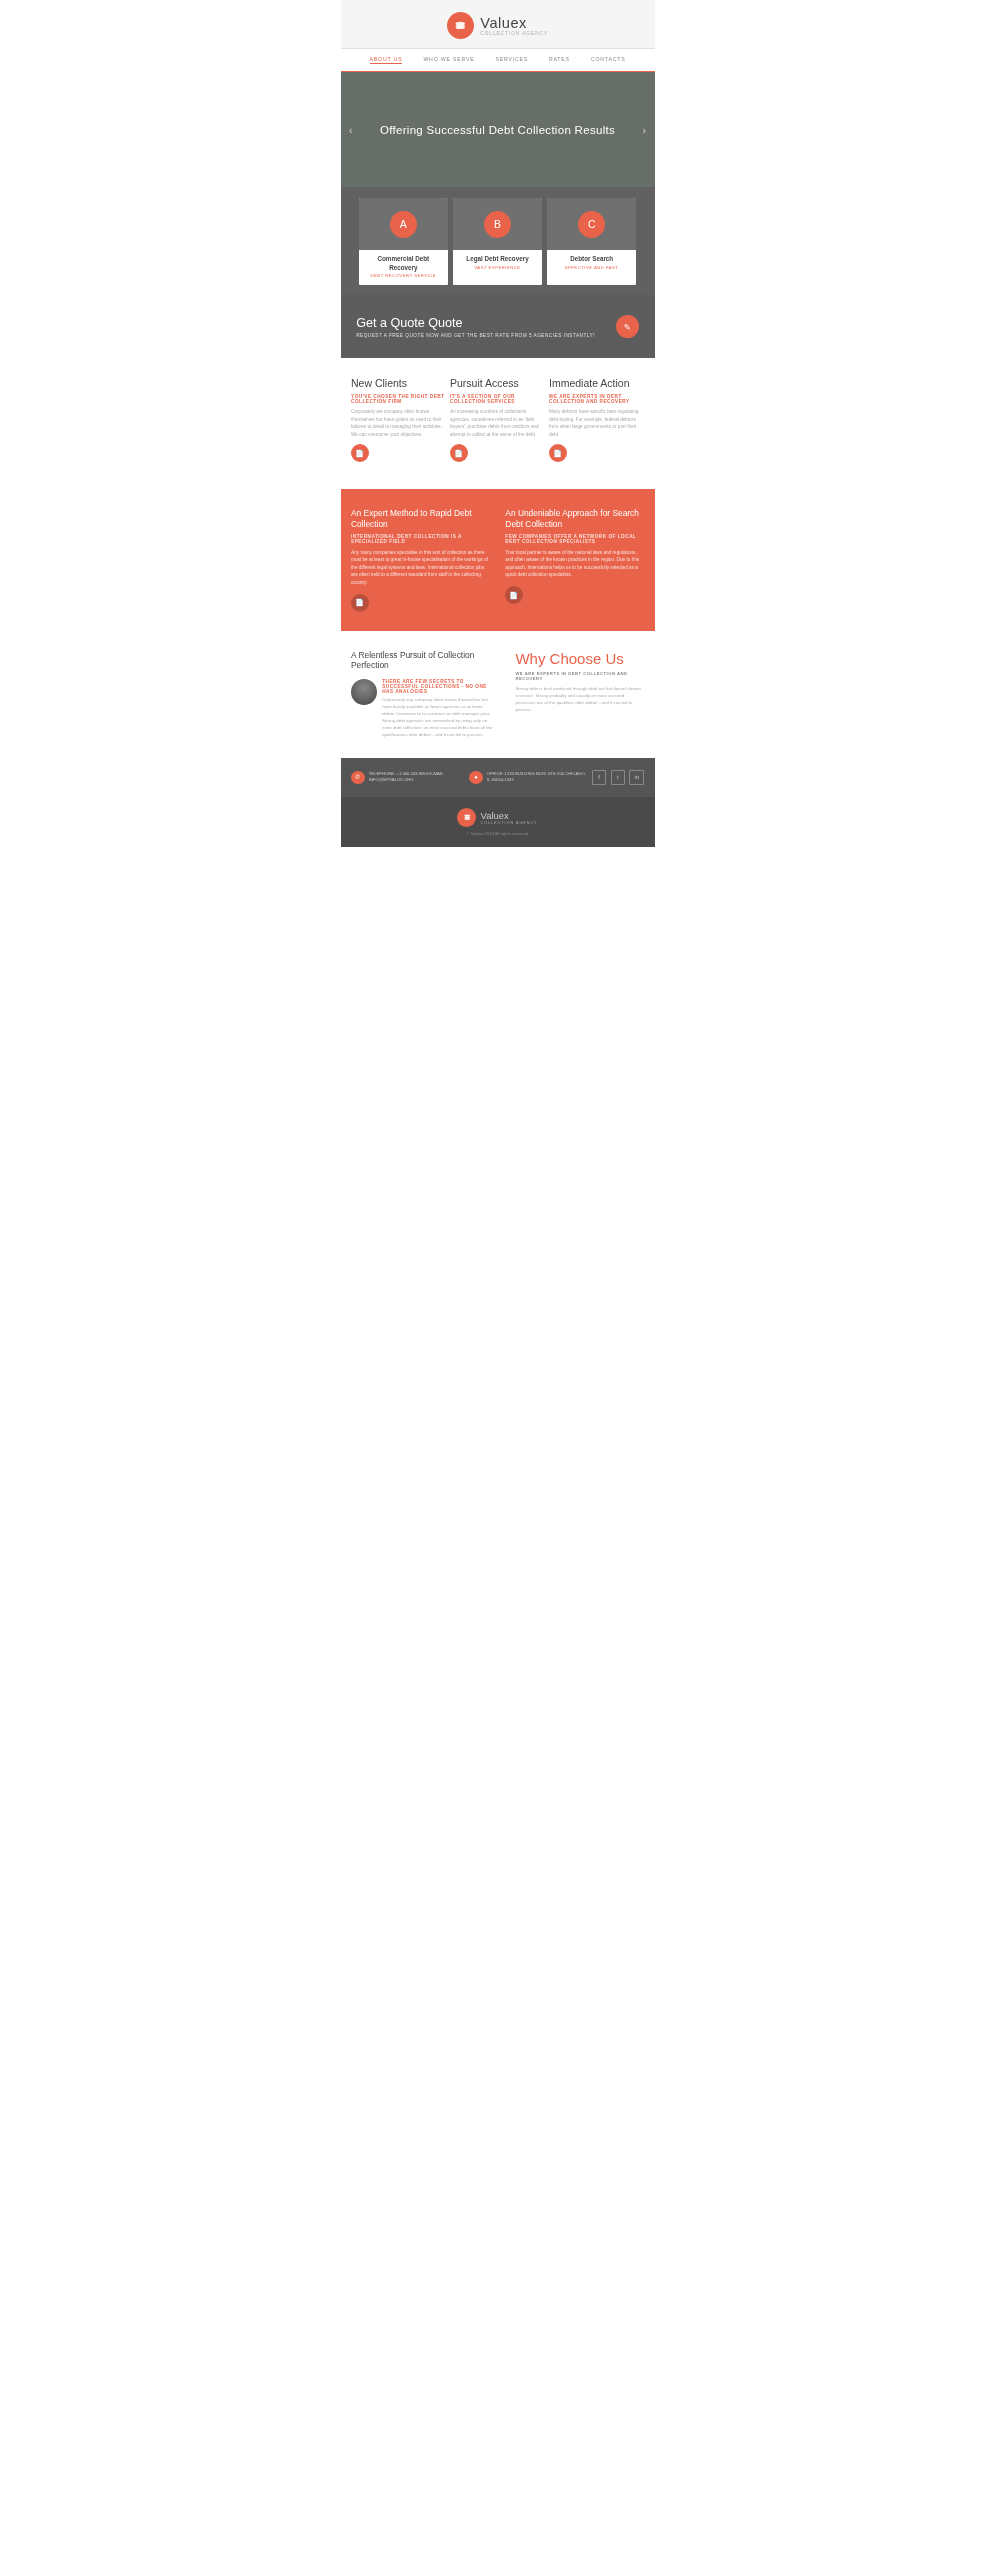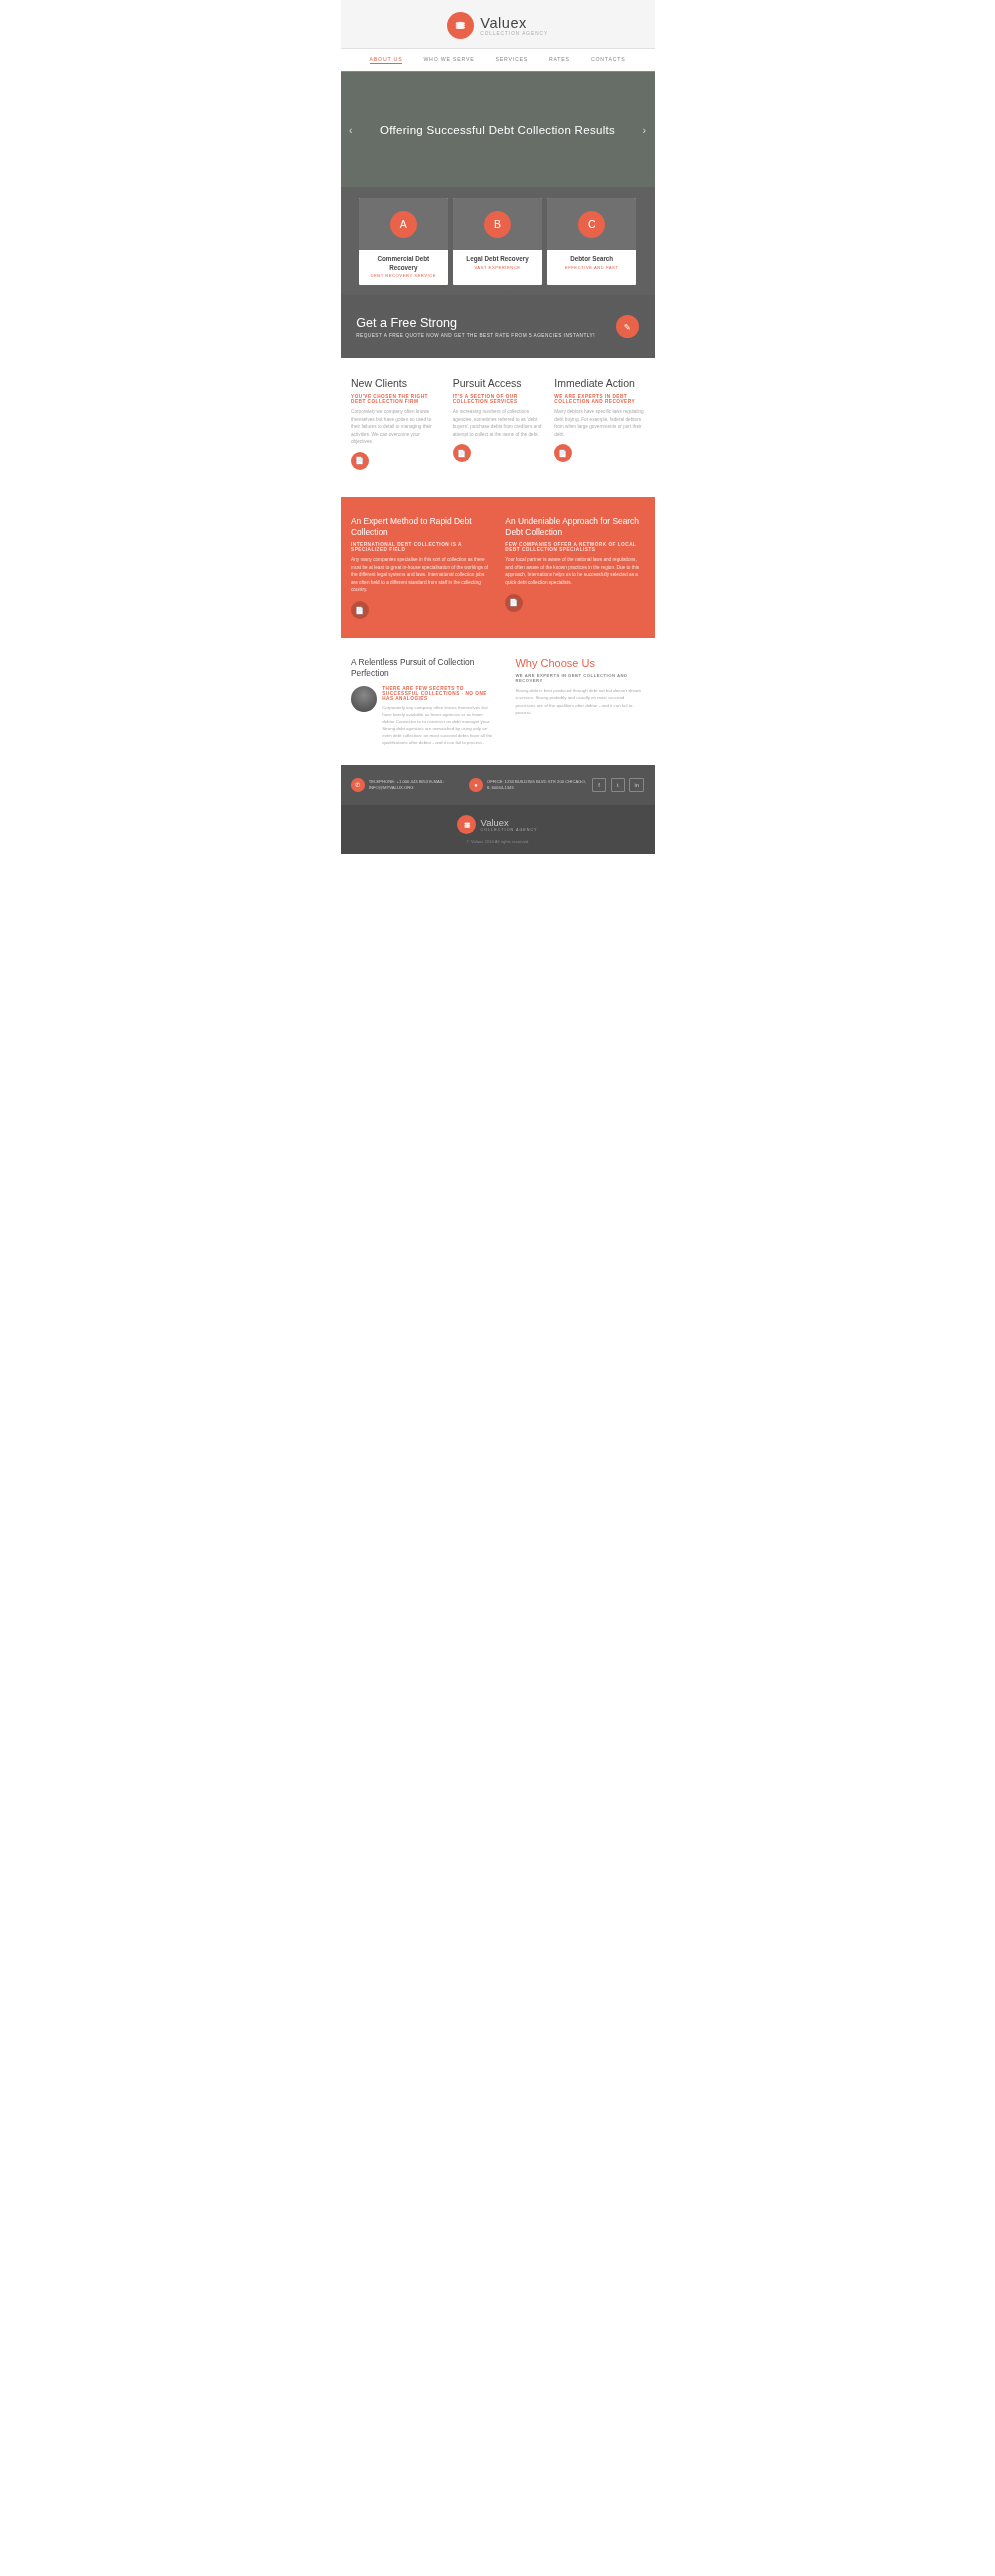--- a/index.html
+++ b/index.html
@@ -165,21 +165,21 @@
       display: flex; align-items: center; justify-content: center;
       cursor: pointer;
       color: #fff;
       font-size: 8.4px;
     }
 
     
     .three-cols {
       display: flex;
       padding: 19px 10.5px;
-      gap: 12px;
+      gap: 4px;
       background: #fff;
     }
     .col-item { flex: 1; }
     .col-title {
       font-size: 10.5px;
       font-weight: 300;
       color: #444;
       margin-bottom: 4.2px;
       line-height: 1.2;
     }
@@ -286,21 +286,21 @@
       margin-bottom: 2.6px;
       font-weight: 600;
     }
     .pursuit-person-text p {
       font-size: 4.4px;
       color: #aaa;
       line-height: 1.6;
     }
     .pursuit-right { flex: 1; }
     .pursuit-right h3 {
-      font-size: 11px;
+      font-size: 15px;
       font-weight: 300;
       color: #e8634a;
       line-height: 1.2;
       margin-bottom: 3px;
     }
     .pursuit-right .why-sub {
       font-size: 4.7px;
       color: #888;
       text-transform: uppercase;
       letter-spacing: 0.5px;
@@ -442,21 +442,21 @@
     </div>
     <div class="service-info">
       <div class="service-title">Debtor Search</div>
       <div class="service-sub">EFFECTIVE AND FAST</div>
     </div>
   </div>
 </div>
 
 <div class="quote-section">
   <div class="quote-content">
-    <h2>Get a Free Strong</h2>
+    <h2>Get a Quote Quote</h2>
     <p>REQUEST A FREE QUOTE NOW AND GET THE BEST RATE FROM 5 AGENCIES INSTANTLY!</p>
   </div>
   <div class="quote-btn">
     <span>✎</span>
   </div>
 </div>
 
 <div class="three-cols">
   <div class="col-item">
     <div class="col-title">New Clients</div>

